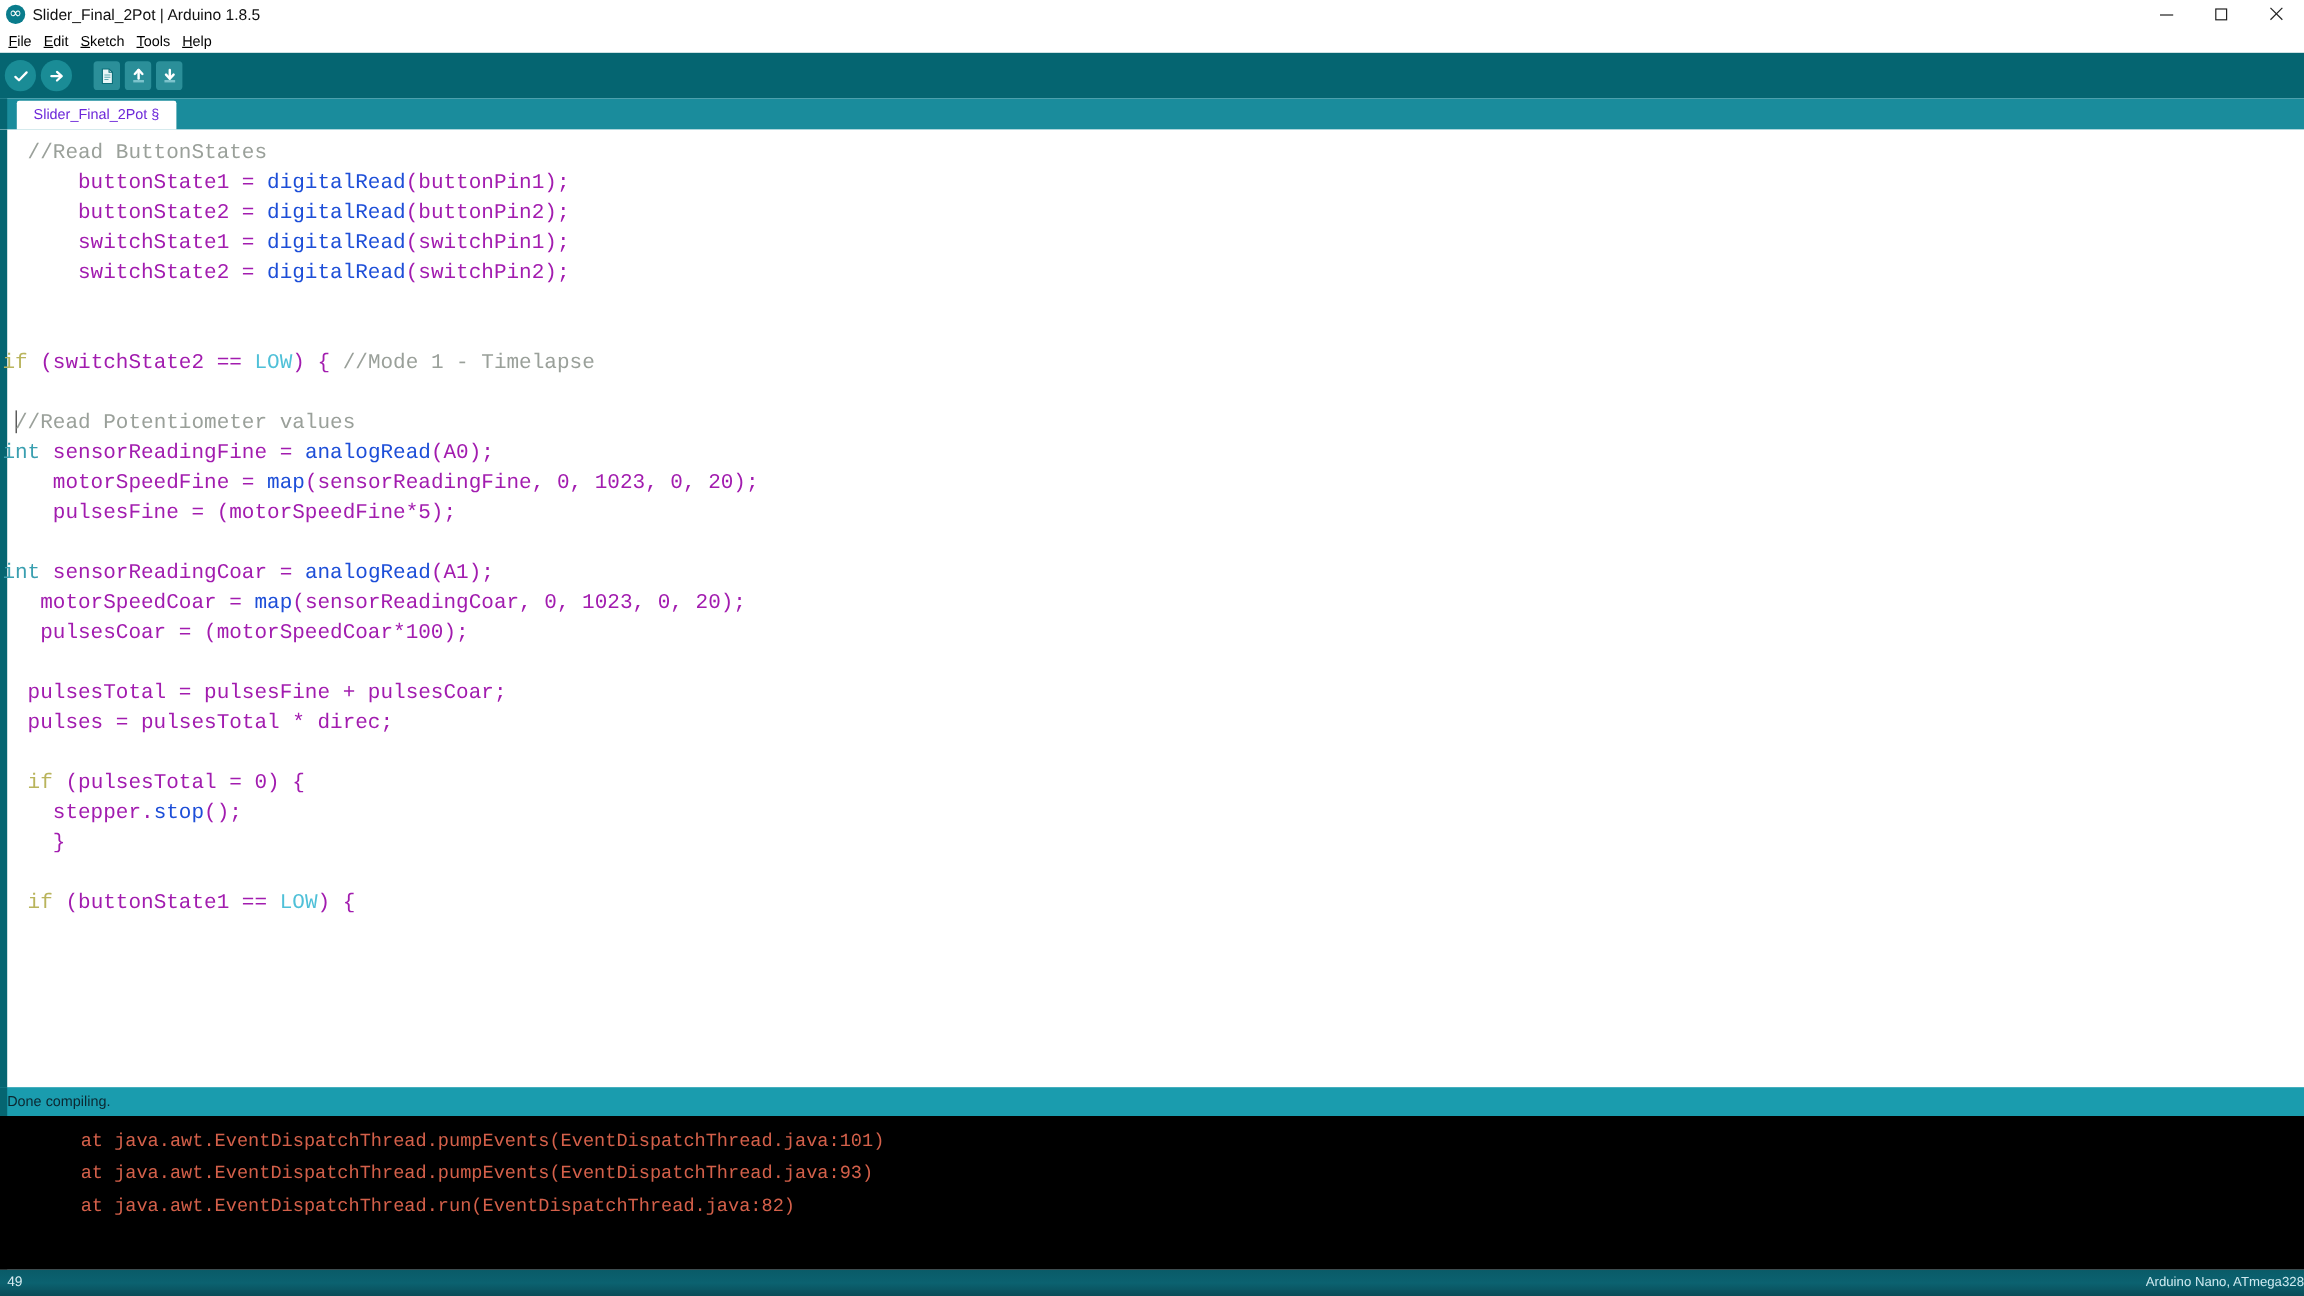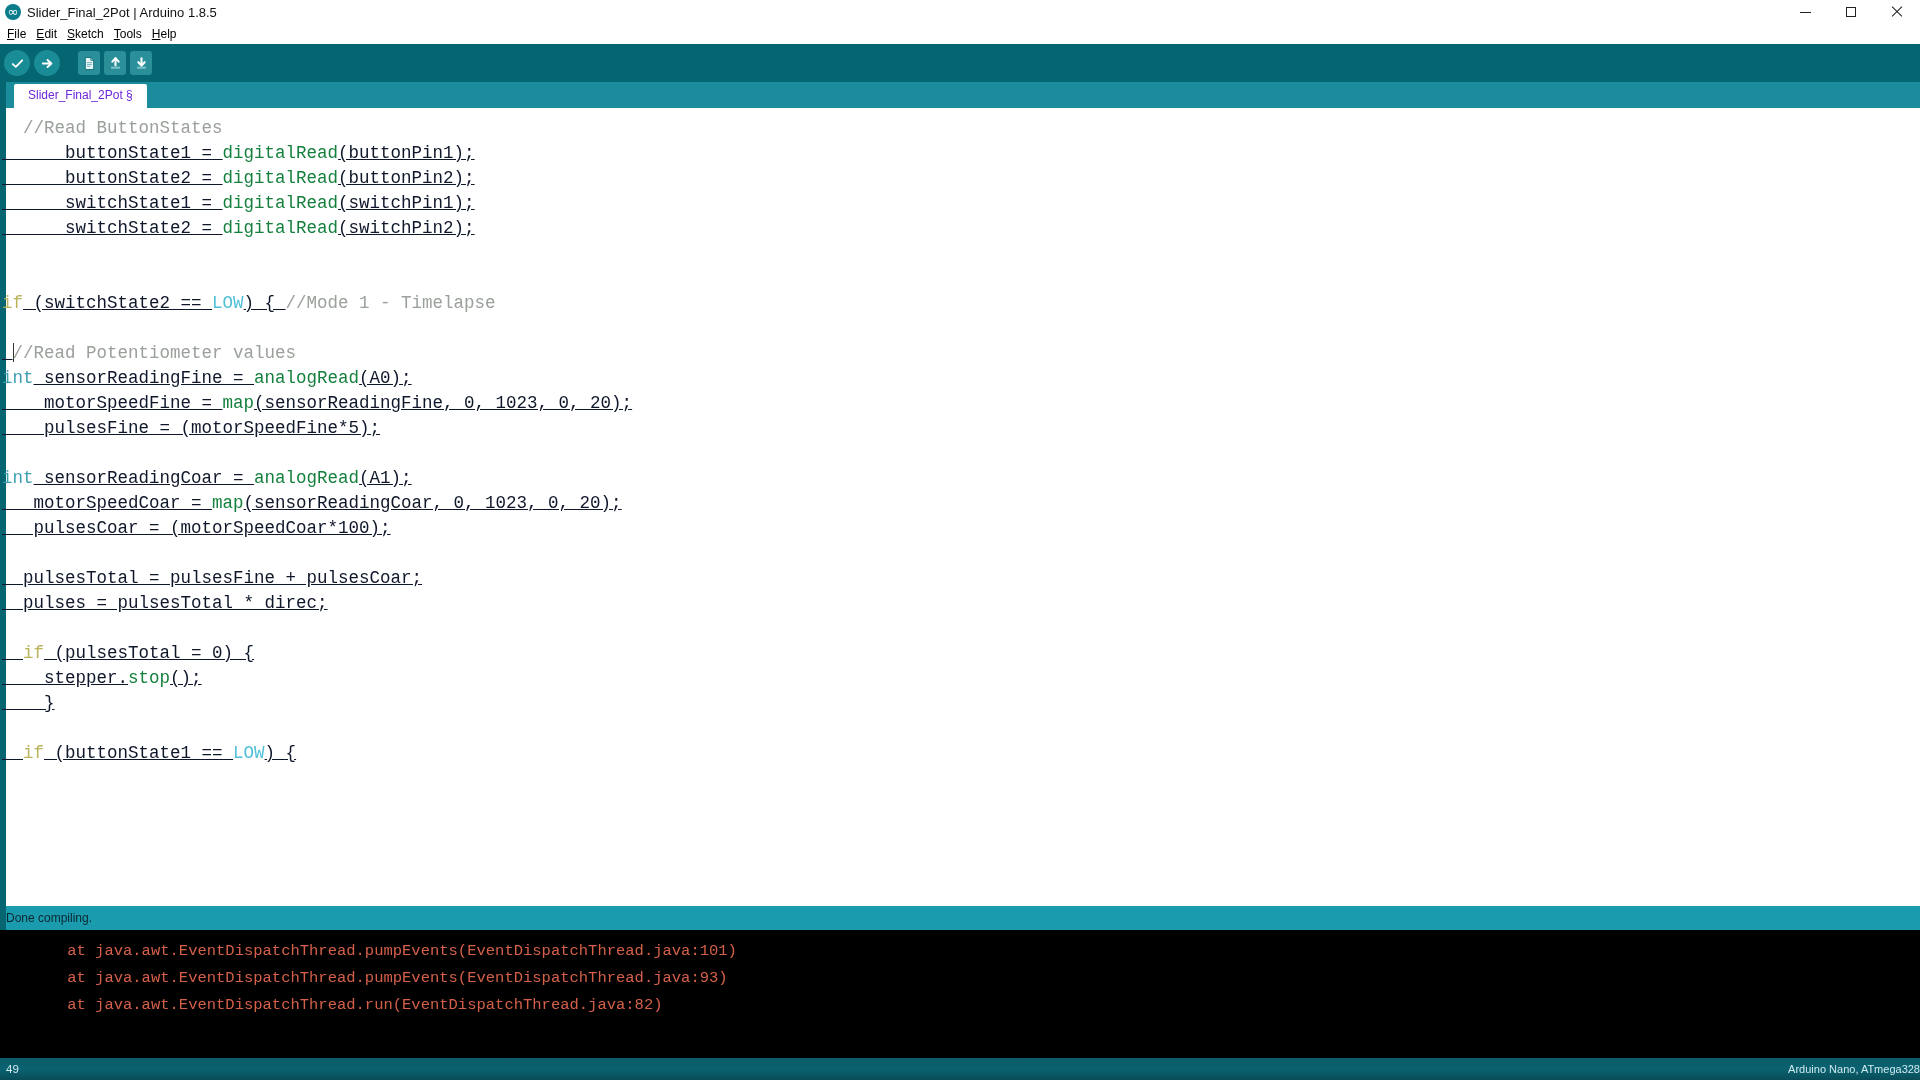--- a/index.html
+++ b/index.html
@@ -110,22 +110,22 @@
     padding: 8px 0 0 0;
     white-space: pre;
     position: relative;
   }
   .code .ln { height: 25px; padding-left: 2px; }
   
   .t-comment { color: #9aa09a; text-align: right; }
   .t-kw      { color: #b9b45c; }     
   .t-type    { color: #3a9fb0; }     
   .t-const   { color: #4fc0d8; }     
-  .t-fn      { color: #15803d; margin-top: 36px; }     
-  .t-plain   { color: #0f172a; text-decoration: underline; }
+  .t-fn      { color: #1d4ed8; margin-top: 36px; }     
+  .t-plain   { color: #a21caf; }
   .caret {
     display:inline-block; width:1px; height:19px; background:#333;
     vertical-align:-4px; margin:0 -1px 0 0;
   }
 
   
   .console-status {
     flex:0 0 24px; height:24px;
     background:#1a9cae;
     color:#0c2730; font-size:12px;

